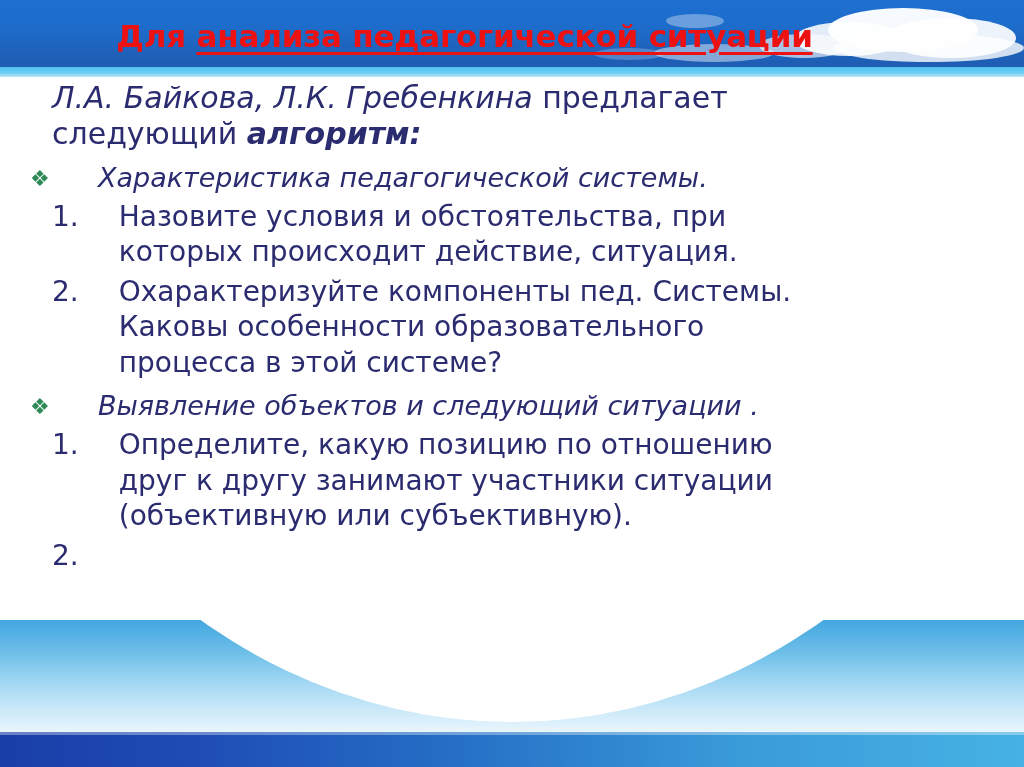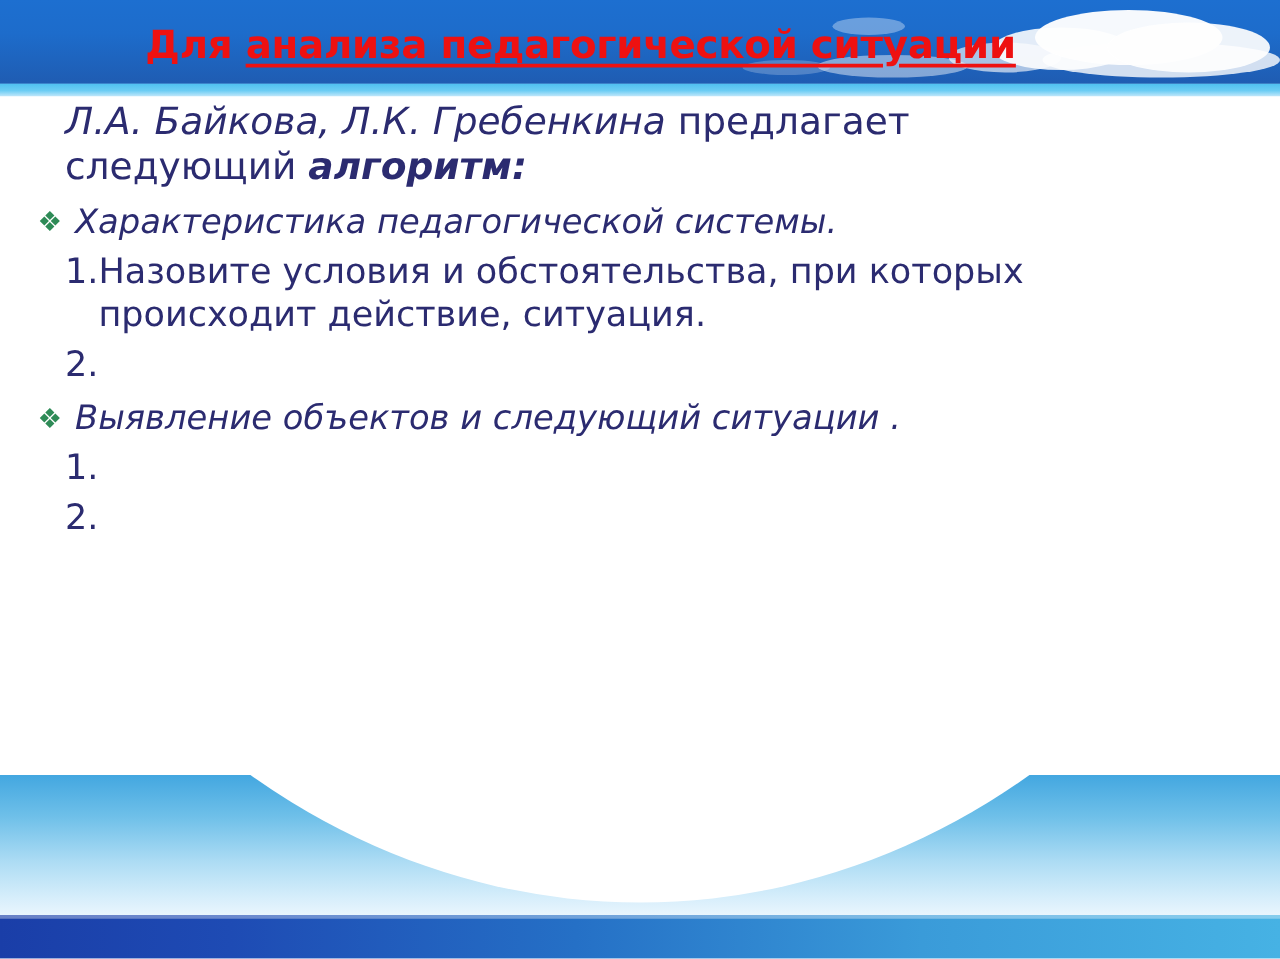--- a/index.html
+++ b/index.html
@@ -160,35 +160,37 @@
     width: 30px;
     flex: 0 0 30px;
     text-align: left;
     padding-top: 3px;
   }
   .bullet-text {
     font-size: 27px;
     font-style: italic;
     line-height: 1.25;
     flex: 1;
+    margin-left: 38px;
   }
 
   .num-item {
     display: flex;
     align-items: flex-start;
     padding: 0 28px 0 52px;
     margin-top: 4px;
     font-size: 28px;
     line-height: 1.27;
   }
   .num-item .num {
     flex: 0 0 auto;
   }
   .num-item .txt {
     flex: 1;
+    margin-left: 40px;
   }
 </style>
 </head>
 <body>
 
 <div class="slide">
 
   <div class="bottom-band"></div>
   <div class="bottom-ellipse"></div>
   <div class="bottom-bar"></div>
@@ -220,27 +222,29 @@
     <div class="bullet-row">
       <span class="bullet-mark">❖</span>
       <span class="bullet-text">Характеристика педагогической системы.</span>
     </div>
     <div class="num-item">
       <span class="num">1.</span>
       <span class="txt">Назовите условия и обстоятельства, при которых происходит действие, ситуация.</span>
     </div>
     <div class="num-item">
       <span class="num">2.</span>
+      <span class="txt">Охарактеризуйте компоненты пед. Системы. Каковы особенности образовательного процесса в этой системе?</span>
     </div>
 
     <div class="bullet-row">
       <span class="bullet-mark">❖</span>
       <span class="bullet-text">Выявление объектов и следующий ситуации .</span>
     </div>
     <div class="num-item">
       <span class="num">1.</span>
+      <span class="txt">Определите, какую позицию по отношению друг к другу занимают участники ситуации (объективную или субъективную).</span>
     </div>
     <div class="num-item">
       <span class="num">2.</span>
     </div>
 
   </div>
 </div>
 
 </body></html>

